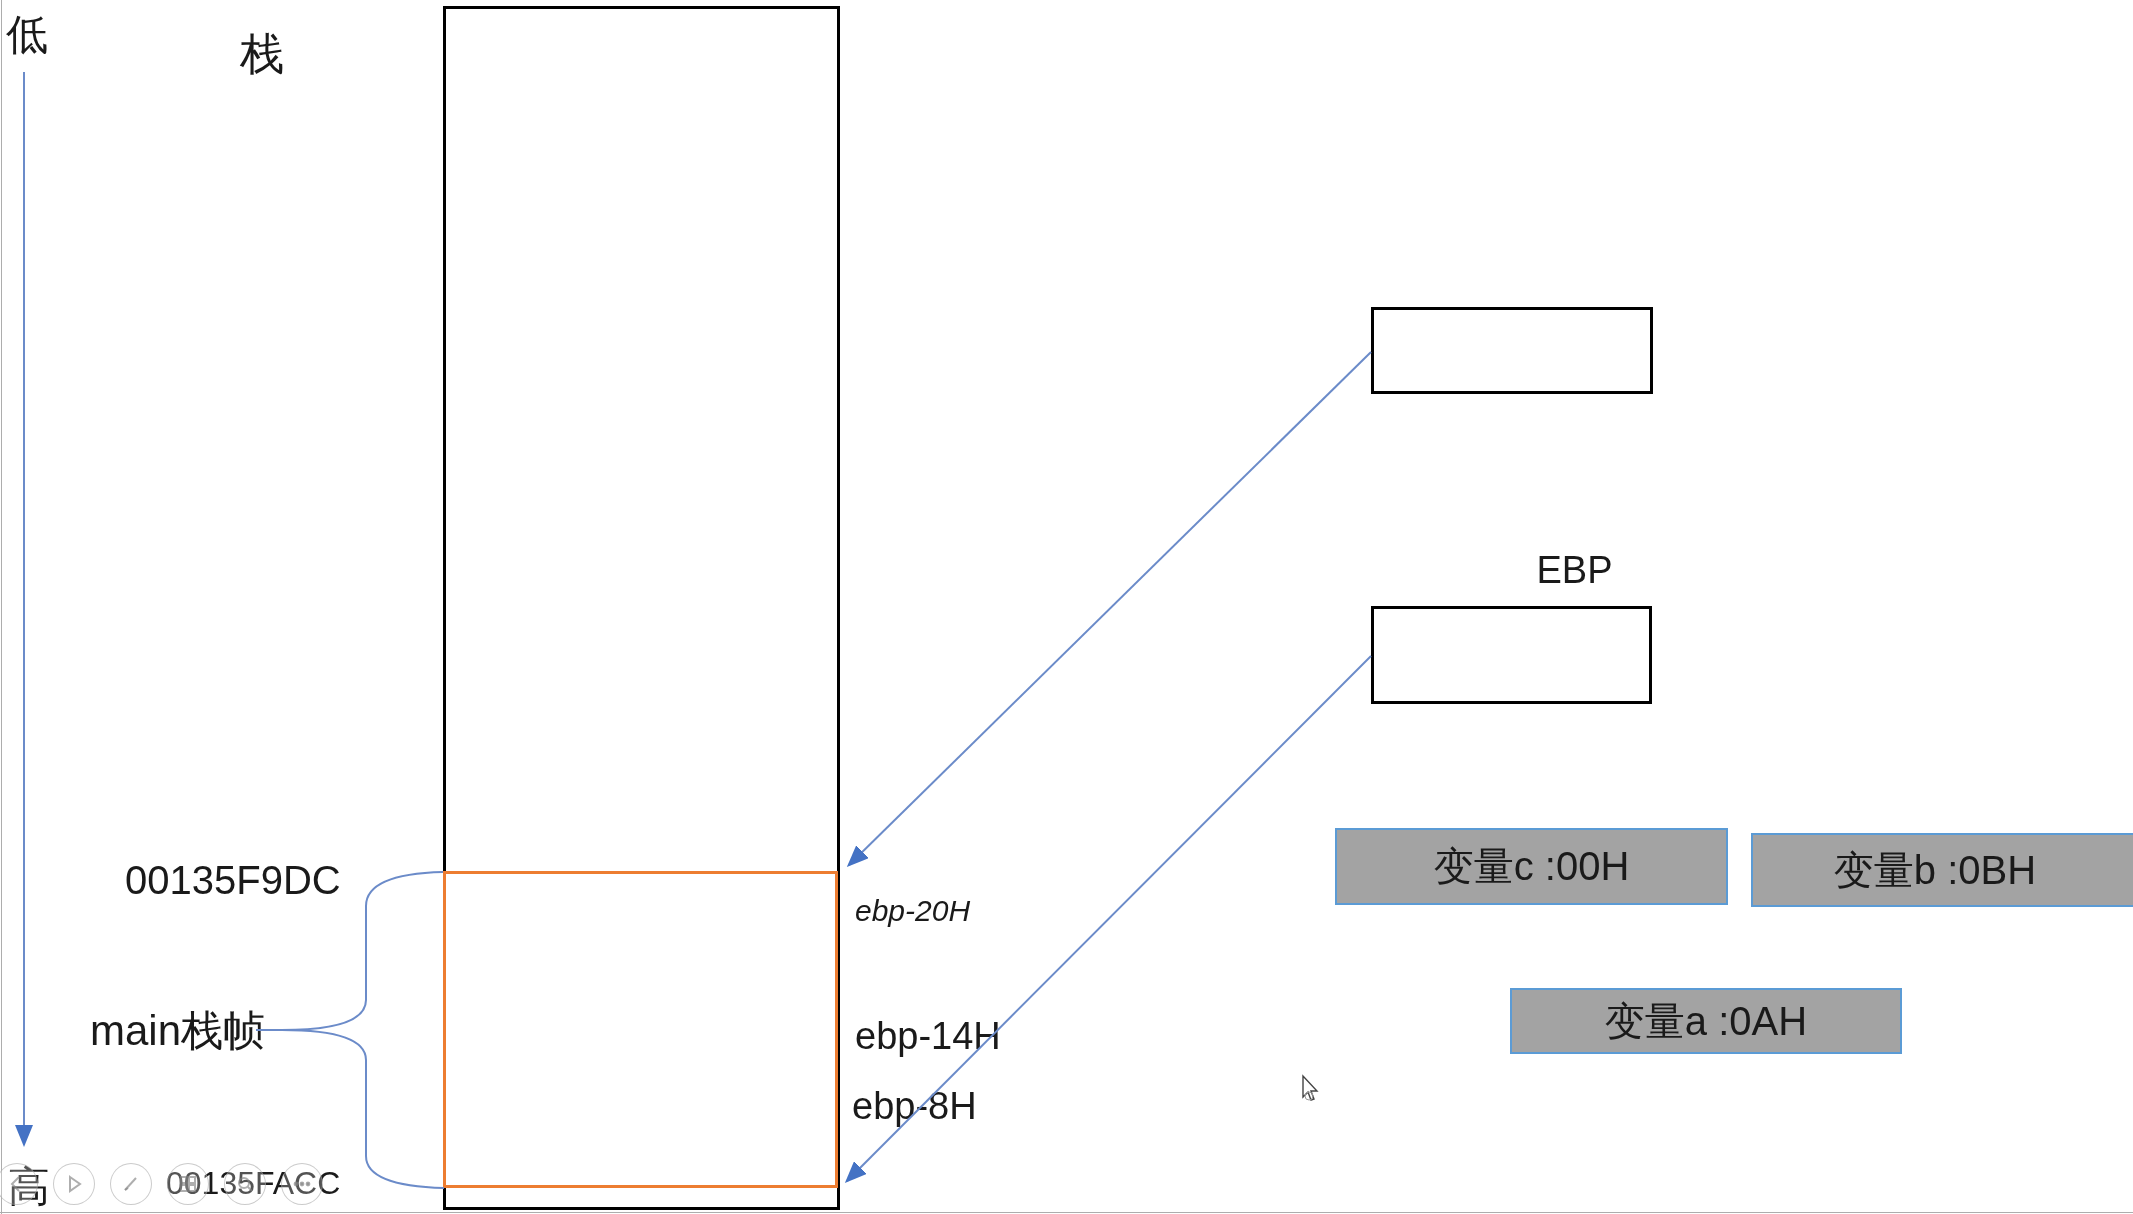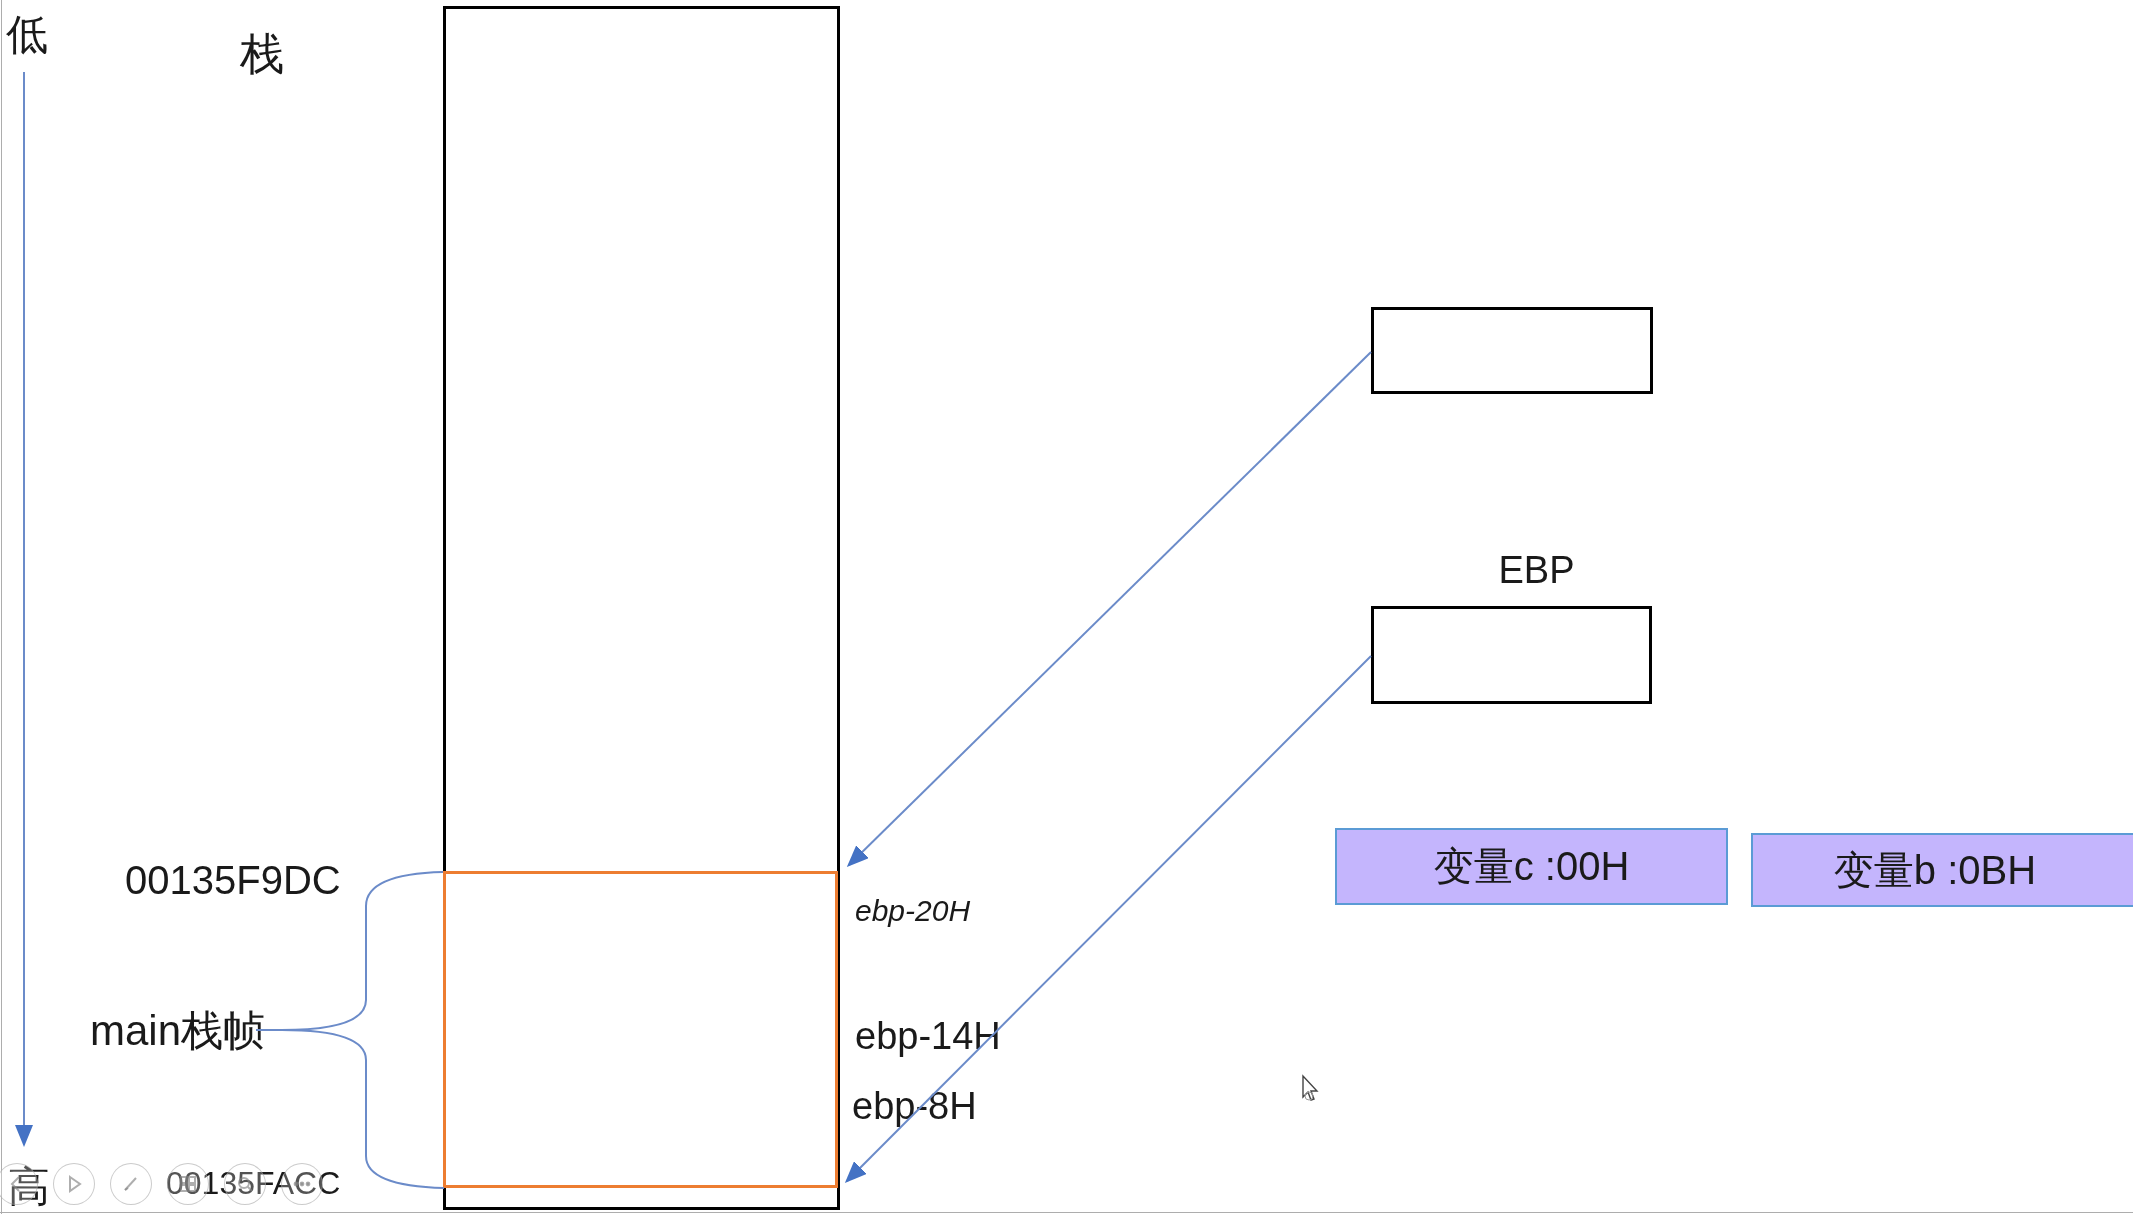--- a/index.html
+++ b/index.html
@@ -9,21 +9,21 @@
     overflow:hidden;
   }
   .txt{position:absolute; white-space:nowrap; color:#1a1a1a; line-height:1.1;}
   .rect{position:absolute; box-sizing:border-box; background:transparent;}
   .stack-outline{border:3px solid var(--shape_border);}
   .frame-outline{border:3px solid var(--frame_orange);}
   .reg-box{border:3px solid var(--shape_border);}
   .var-box{
     border:2px solid var(--variable_border_blue);
     display:flex; align-items:center; justify-content:center;
-    font-size:40px; color:#1a1a1a; box-sizing:border-box; background:#c4b5fd;
+    font-size:40px; color:#1a1a1a; box-sizing:border-box; background:#a3a3a3;
   }
   .centered{display:flex; align-items:center; justify-content:center;}
   svg.overlay{position:absolute; left:0; top:0; pointer-events:none;}
   .edge-left{position:absolute; left:1px; top:0; width:1px; height:1214px; background:#adadad;}
   .edge-bottom{position:absolute; left:0; top:1212px; width:2133px; height:1px; background:#adadad;}
   .toolbar{position:absolute; left:-4px; top:1163px; display:flex; gap:15px;}
   .tool-btn{
     width:42px; height:42px; border-radius:50%;
     border:1.5px solid rgba(160,160,160,.55);
     display:flex; align-items:center; justify-content:center;
@@ -49,28 +49,31 @@
   <div class="txt" style="left:125px; top:858px; font-size:40px;">00135F9DC</div>
   <div class="txt" style="left:166px; top:1166px; font-size:32px;">00135FACC</div>
   <div class="txt" style="left:90px; top:1008px; font-size:42px;">main栈帧</div>
 
   <div class="txt" style="left:855px; top:894px; font-size:30px;font-style:italic;">ebp-20H</div>
   <div class="txt" style="left:855px; top:1002px; font-size:38px;margin-top:14px;">ebp-14H</div>
   <div class="txt" style="left:852px; top:1086px; font-size:38px;">ebp-8H</div>
 
   <div class="rect reg-box" style="left:1371px; top:307px; width:282px; height:87px;"></div>
 
-  <div class="txt centered" style="left:1396px; top:550px; width:281px; font-size:38px;">EBP</div>
+  <div class="txt centered" style="left:1434px; top:550px; width:281px; font-size:38px;">EBP</div>
   <div class="rect reg-box" style="left:1371px; top:606px; width:281px; height:98px;"></div>
 
   <div class="var-box" style="position:absolute; left:1335px; top:828px; width:393px; height:77px;">
     <span>变量c :00H</span>
   </div>
   <div class="var-box" style="position:absolute; left:1751px; top:833px; width:430px; height:74px;">
     <span style="margin-right:62px;">变量b :0BH</span>
+  </div>
+  <div class="var-box" style="position:absolute; left:1510px; top:988px; width:392px; height:66px;">
+    <span>变量a :0AH</span>
   </div>
 
   <svg class="overlay" width="2133" height="1214" viewBox="0 0 2133 1214">
     <defs>
       <marker id="arrowhead" markerUnits="userSpaceOnUse" markerWidth="22" markerHeight="18" refX="19" refY="9" orient="auto">
         <path d="M0,0 L22,9 L0,18 z" style="fill:var(--arrow_blue); stroke:none;"></path>
       </marker>
     </defs>
 
     <line x1="24" y1="72" x2="24" y2="1144" marker-end="url(#arrowhead)" style="stroke:var(--connector_blue); stroke-width:2;"></line>

